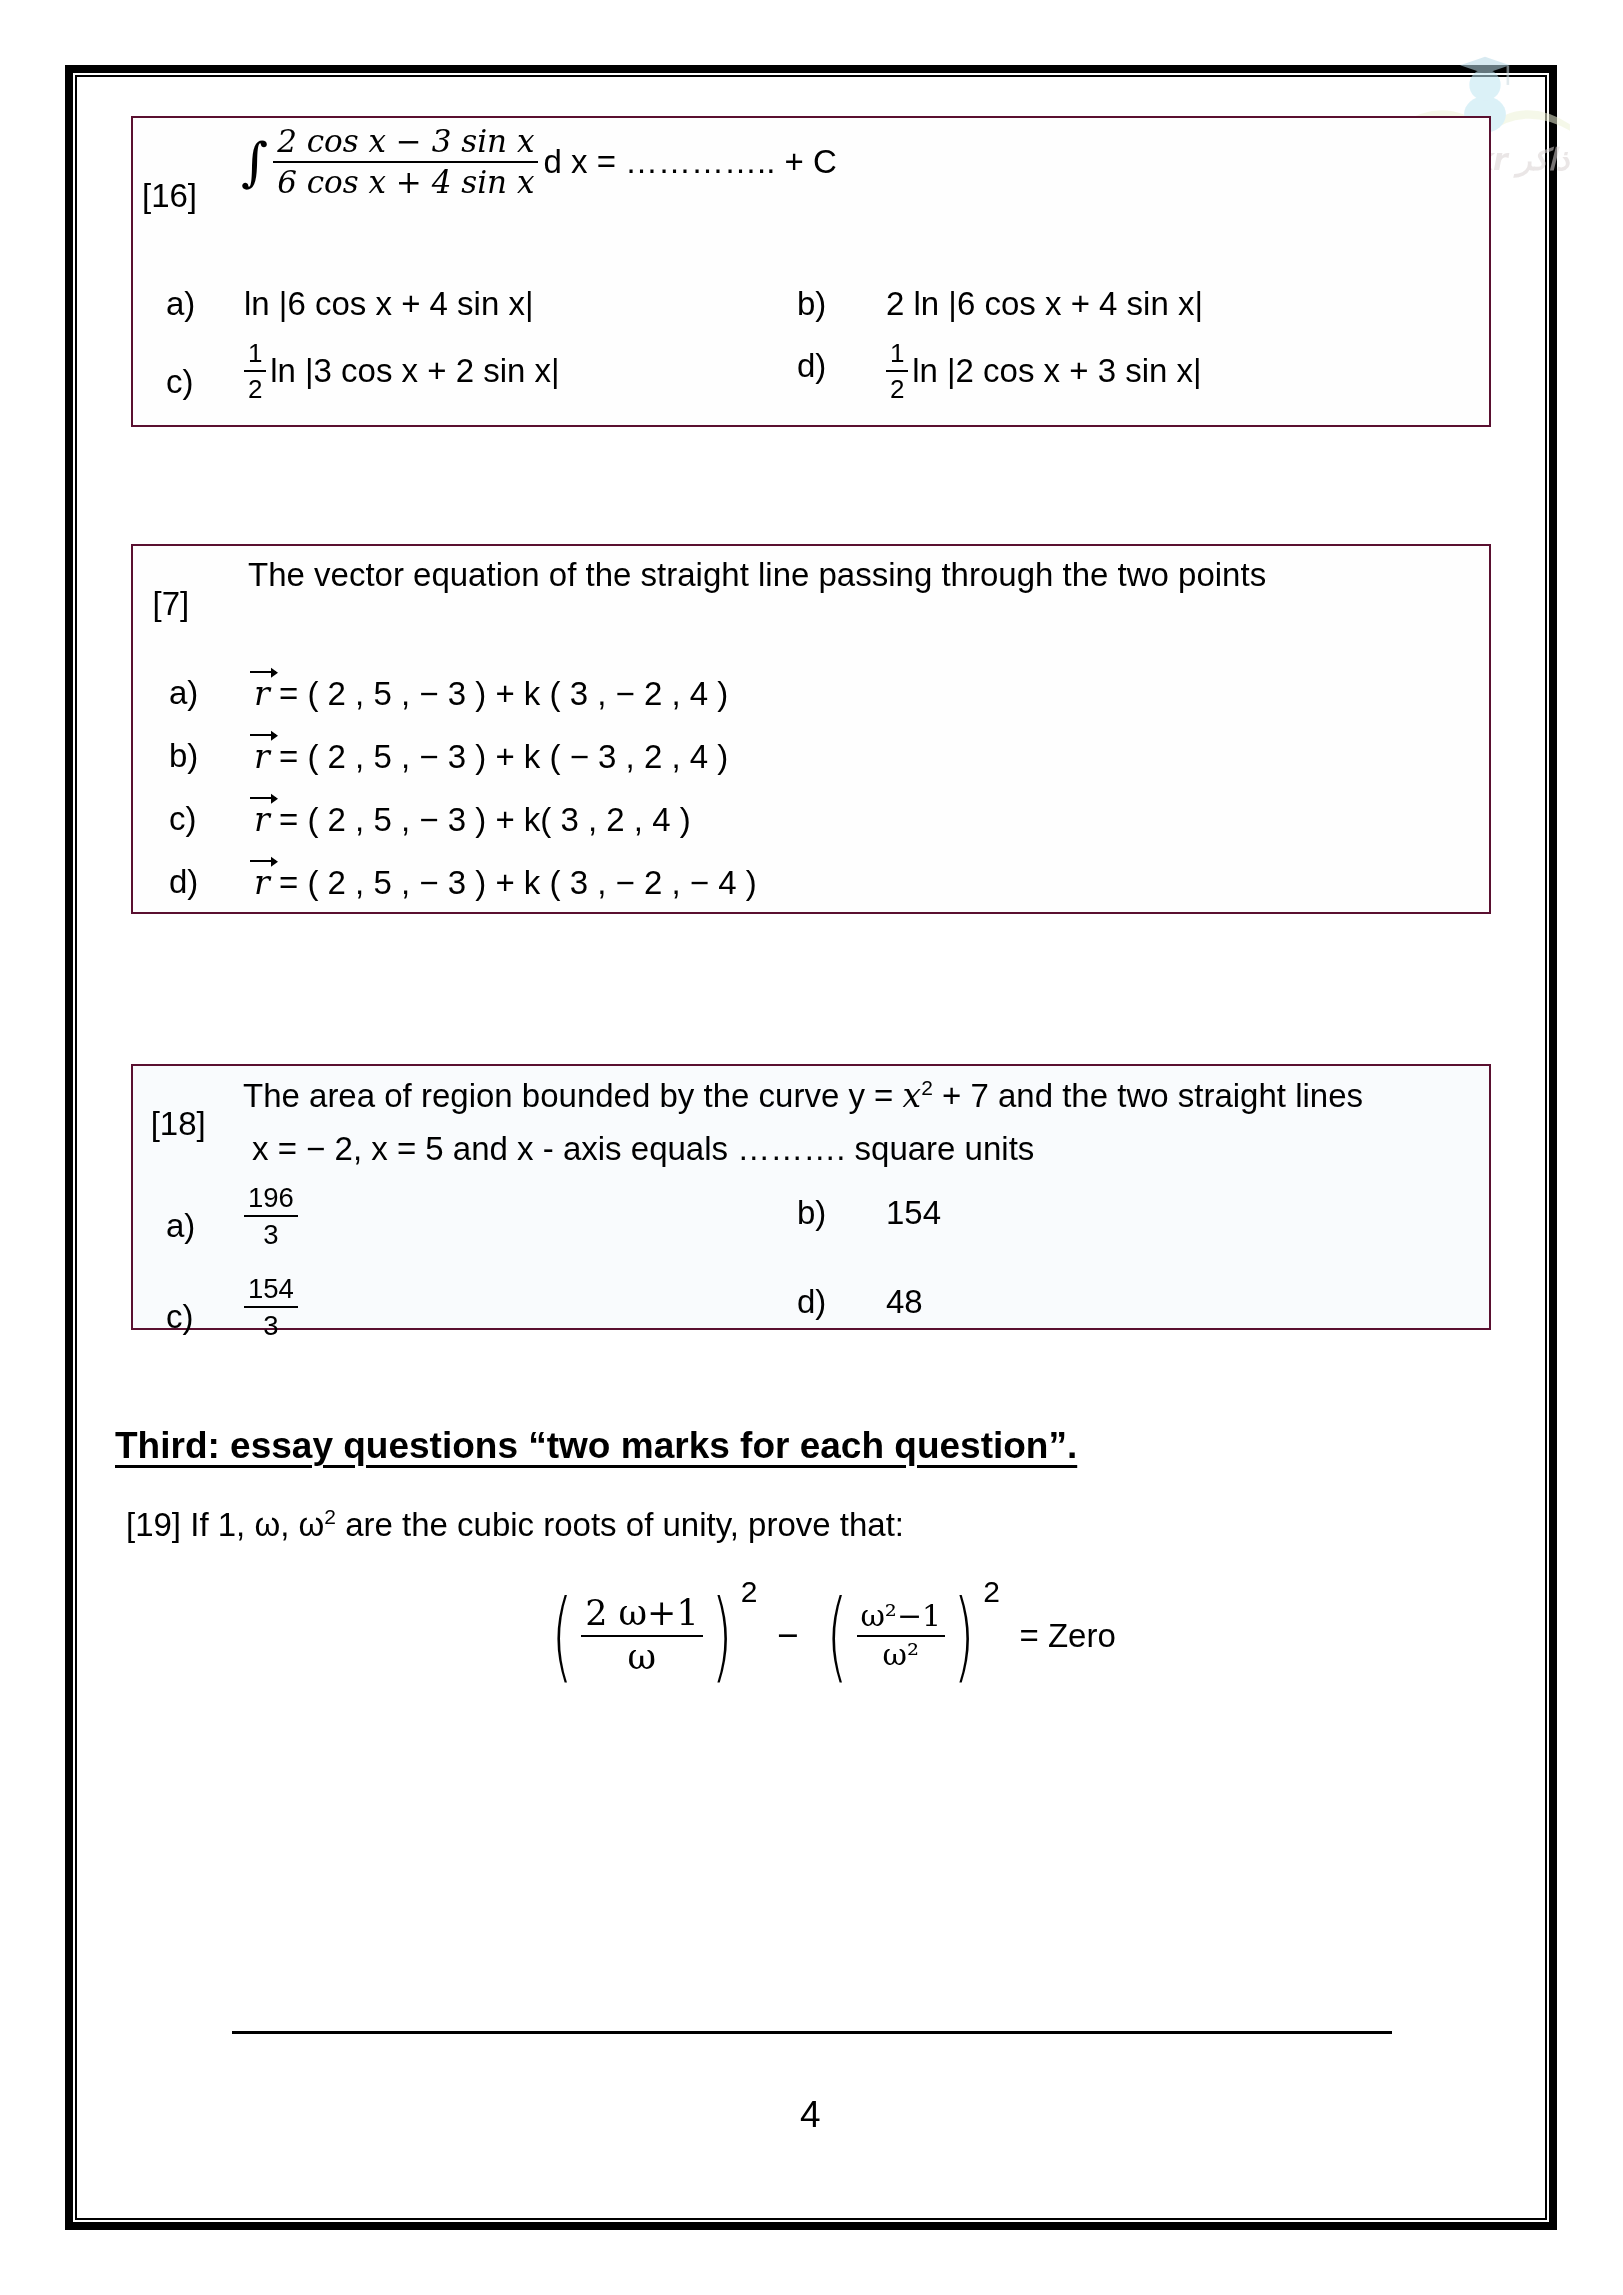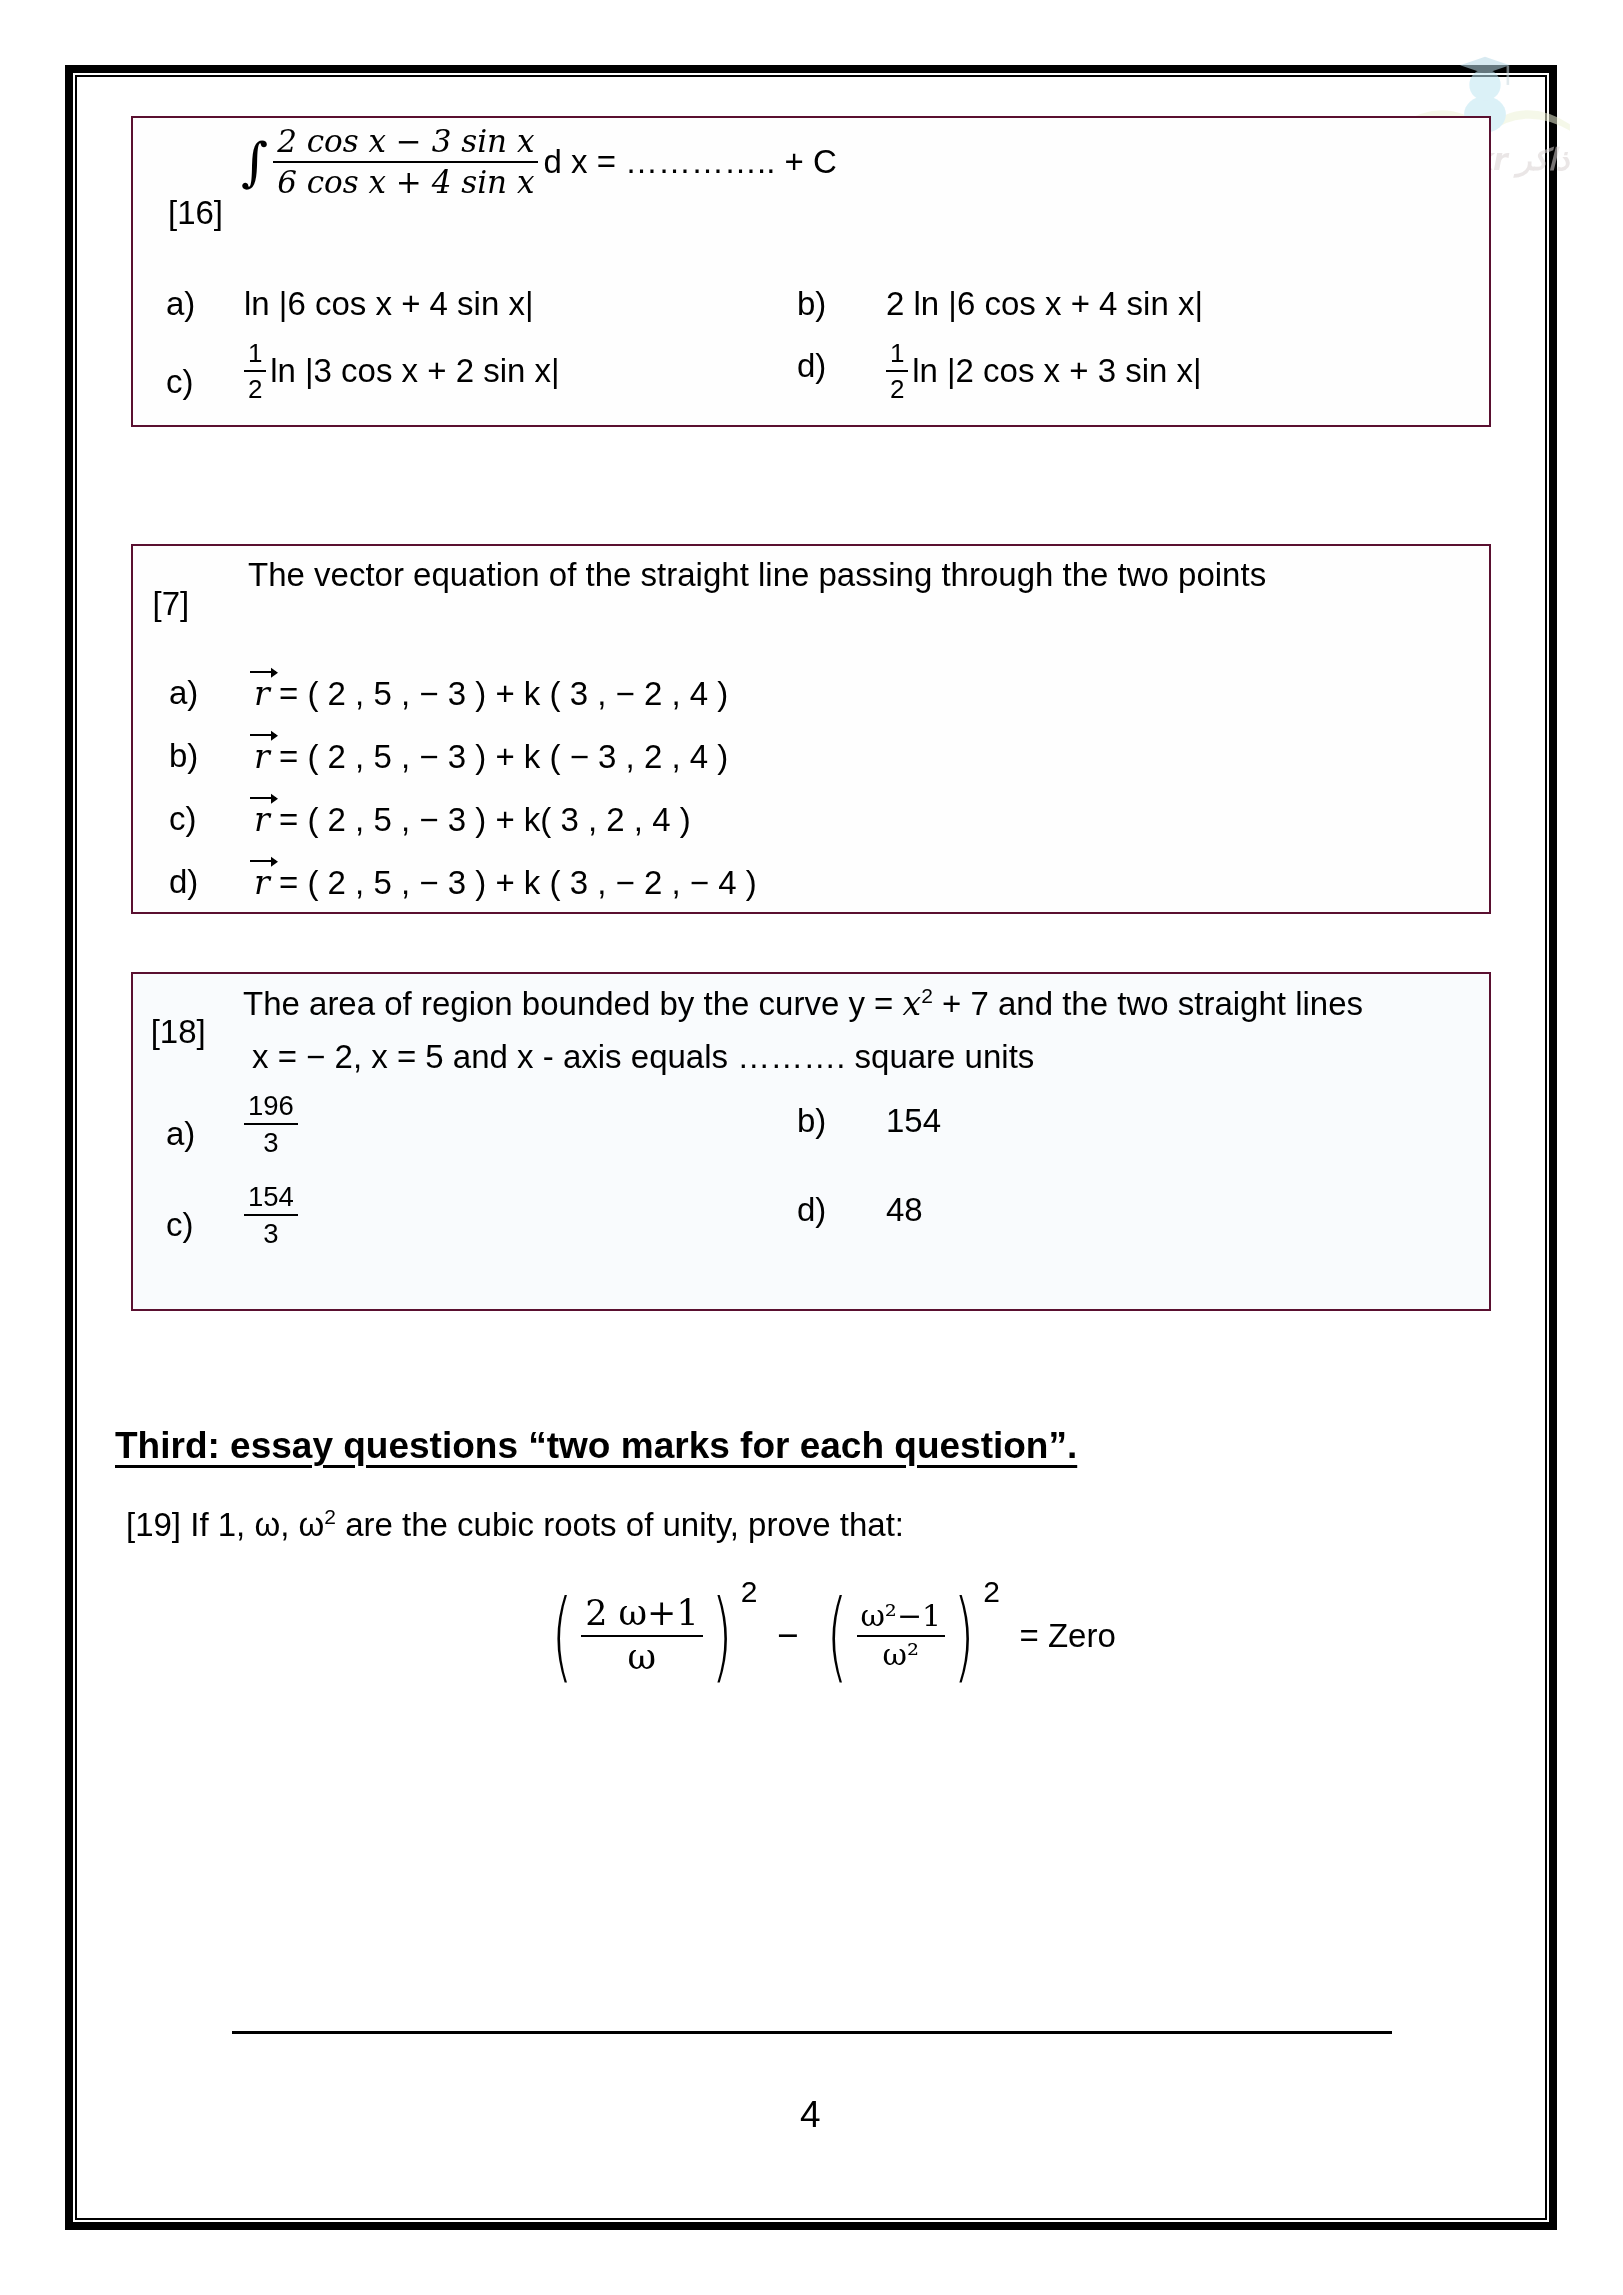--- a/index.html
+++ b/index.html
@@ -49,21 +49,21 @@
     <path d="M20 115 Q90 70 150 120 Q210 70 280 115 L280 125 Q210 85 150 132 Q90 85 20 125 Z" fill="#eef3d8"></path>
     <ellipse cx="150" cy="100" rx="32" ry="28" fill="#bfe6f2"></ellipse>
     <circle cx="150" cy="55" r="24" fill="#bfe6f2"></circle>
     <polygon points="112,25 150,12 188,25 150,38" fill="#b9d9e6"></polygon>
     <line x1="185" y1="26" x2="185" y2="55" stroke="#c9d9e0" stroke-width="4"></line>
   </svg>
   <span class="wm-text">Nezakr ذاكر</span>
 </div>
 
 <div class="qbox" style="top:116px;height:311px;">
-  <span class="qnum" style="left:35px;top:59px;margin-top:17px;">[16]</span>
+  <span class="qnum" style="left:9px;top:59px;">[16]</span>
   <div class="txt" style="left:108px;top:7.9px;display:flex;align-items:center;">
     <span class="math" style="font-size:52px;font-style:normal;margin-right:5.2px;">∫</span>
     <span class="frac math" style="font-size:31px;">
       <span class="num">2 cos x − 3 sin x</span>
       <span class="bar"></span>
       <span class="den">6 cos x + 4 sin x</span>
     </span>
     <span style="margin-left:5.2px;">d x = ………….. + C</span>
   </div>
 
@@ -116,21 +116,21 @@
     <span>= ( 2 , 5 , − 3 ) + k( 3 , 2 , 4 )</span>
   </span>
 
   <span class="opt-label" style="left:36px;top:317px;">d)</span>
   <span class="txt" style="left:121px;top:317px;">
     <span class="vec">r</span>
     <span>= ( 2 , 5 , − 3 ) + k ( 3 , − 2 , − 4 )</span>
   </span>
 </div>
 
-<div class="qbox tint" style="top:972px;height:339px;">
+<div class="qbox tint" style="top:1064px;height:266px;">
   <span class="qnum" style="left:17.7px;top:39px;">[18]</span>
   <span class="txt" style="left:110px;top:9.8px;">
     <span>The area of region bounded by the curve y = </span><span class="math">x</span><sup style="font-size:21px;">2</sup><span> + 7 and the two straight lines</span>
   </span>
   <span class="txt" style="left:119px;top:64px;">x = − 2, x = 5 and x - axis equals ………. square units</span>
 
   <span class="opt-label" style="left:33px;top:141px;">a)</span>
   <span class="frac" style="position:absolute;left:111px;top:118px;font-size:27.5px;">
     <span class="num">196</span>
     <span class="bar"></span>

